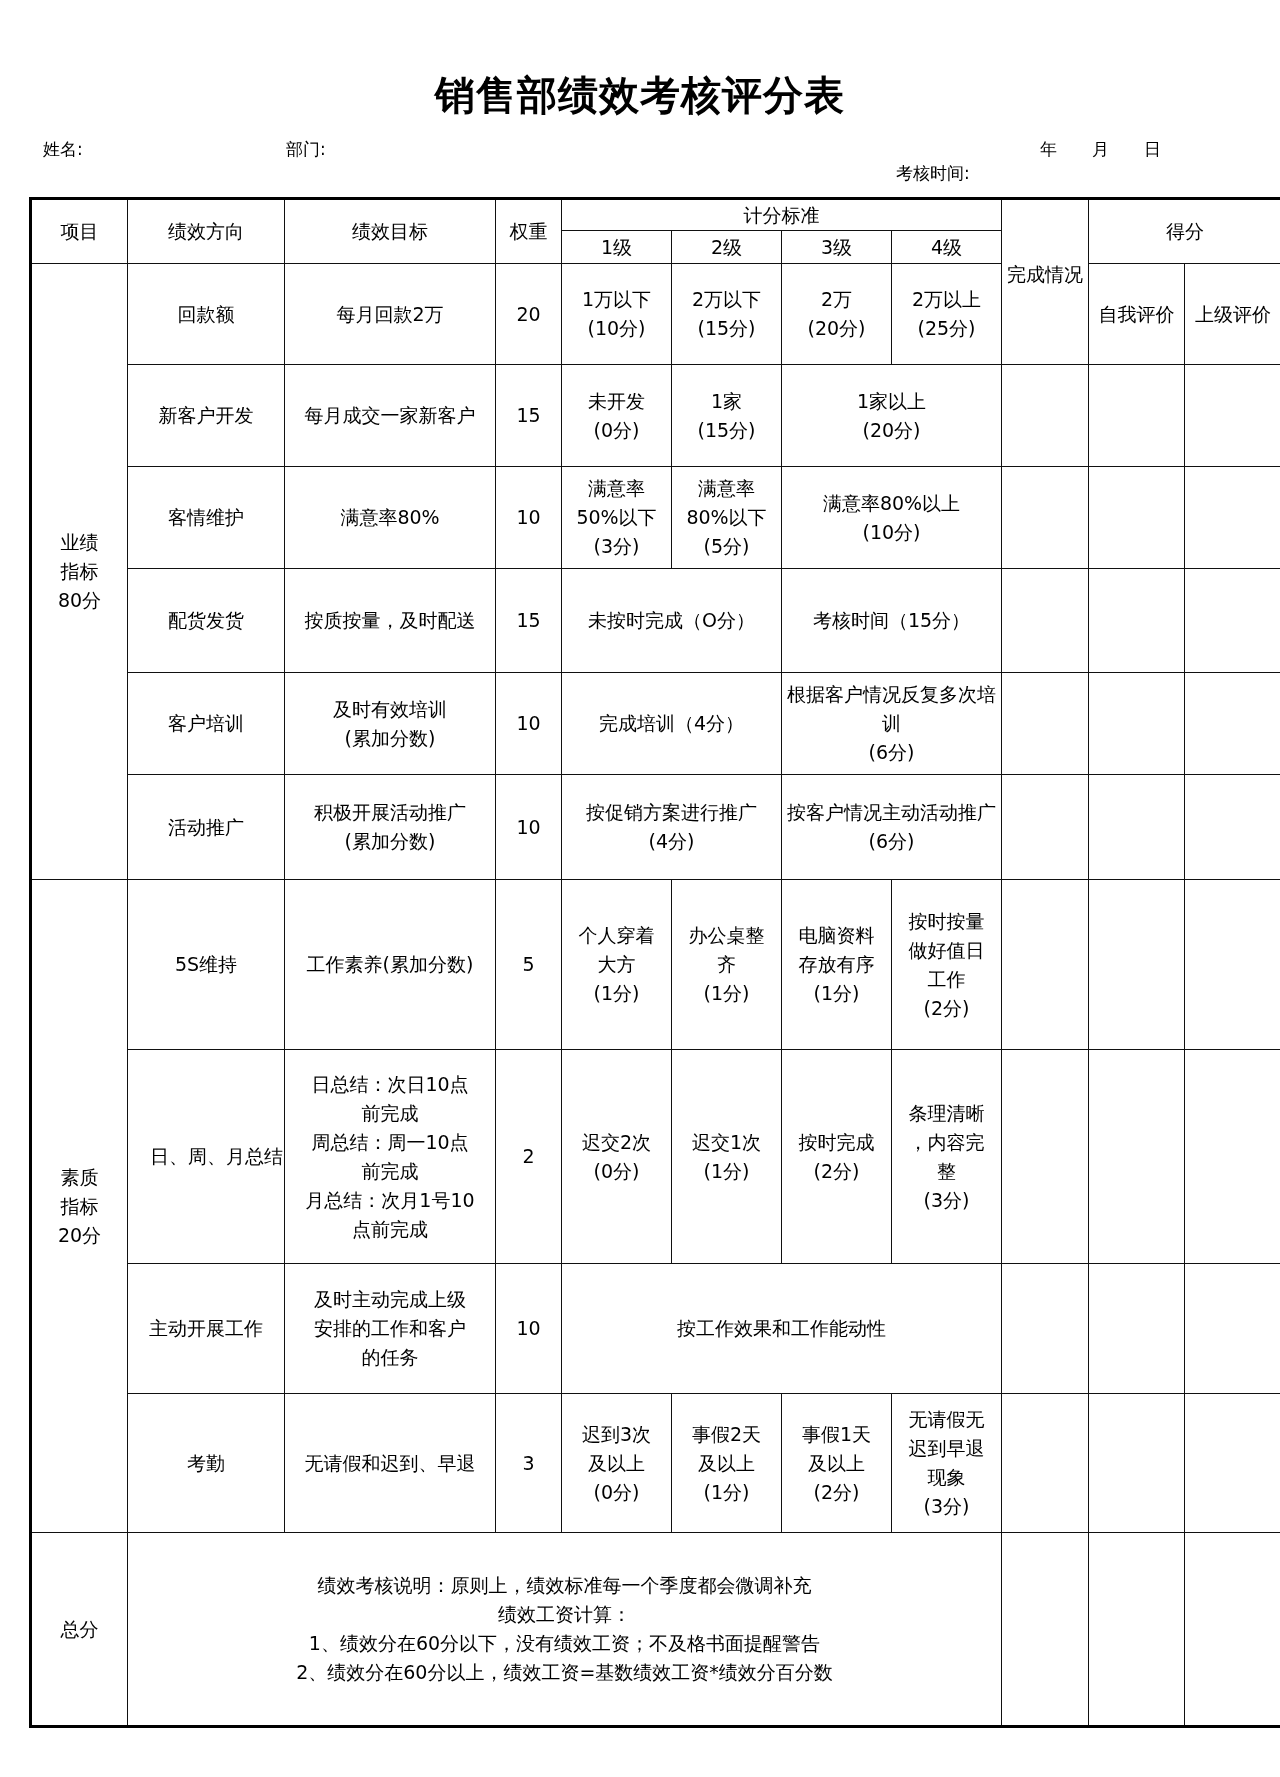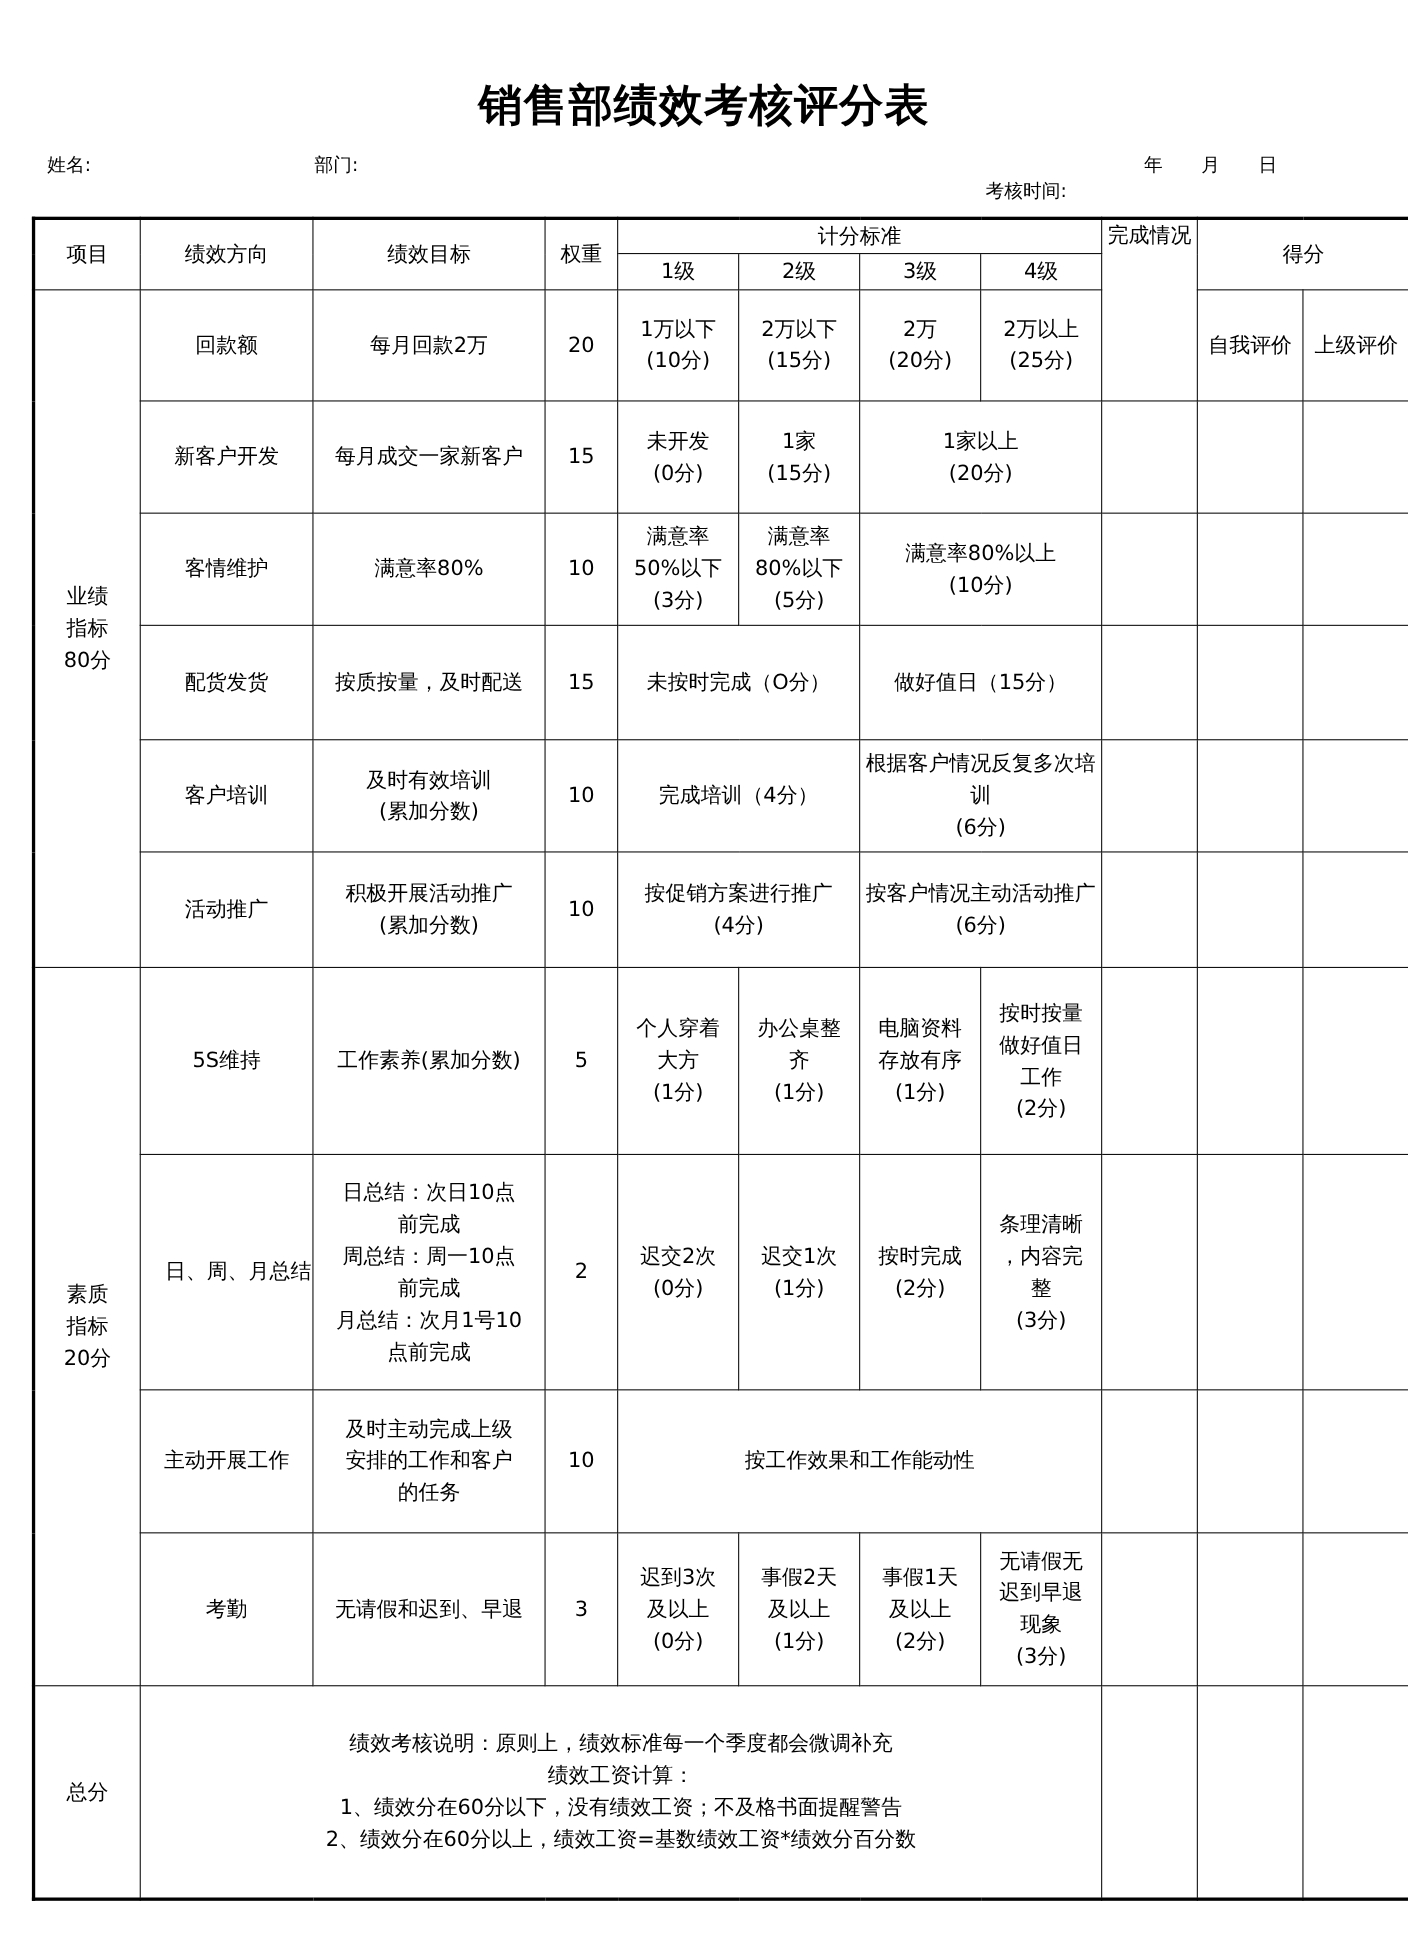--- a/index.html
+++ b/index.html
@@ -43,21 +43,21 @@
       <col style="width:97px">
   </colgroup>
 
   <tbody>
       <tr style="height:32px">
     <td rowspan="2">项目</td>
     <td rowspan="2">绩效方向</td>
     <td rowspan="2">绩效目标</td>
     <td rowspan="2">权重</td>
     <td colspan="4">计分标准</td>
-    <td rowspan="3" style="vertical-align:top;">完成情况</td>
+    <td rowspan="3" style="vertical-align:top;padding-top:60px;">完成情况</td>
     <td colspan="2" rowspan="2" class="lastcol">得分</td>
   </tr>
   <tr style="height:33px">
     <td>1级</td>
     <td>2级</td>
     <td>3级</td>
     <td>4级</td>
   </tr>
 
   <tr style="height:101px">
@@ -106,21 +106,21 @@
 (10分)</td>
     <td></td>
     <td></td>
     <td class="lastcol"></td>
   </tr>
   <tr style="height:104px">
     <td>配货发货</td>
     <td>按质按量，及时配送</td>
     <td>15</td>
     <td colspan="2" class="ml">未按时完成（O分）</td>
-    <td colspan="2" class="ml">做好值日（15分）</td>
+    <td colspan="2" class="ml">考核时间（15分）</td>
     <td></td>
     <td></td>
     <td class="lastcol"></td>
   </tr>
   <tr style="height:102px">
     <td>客户培训</td>
     <td class="ml">及时有效培训
 (累加分数)</td>
     <td>10</td>
     <td colspan="2" class="ml">完成培训（4分）</td>

